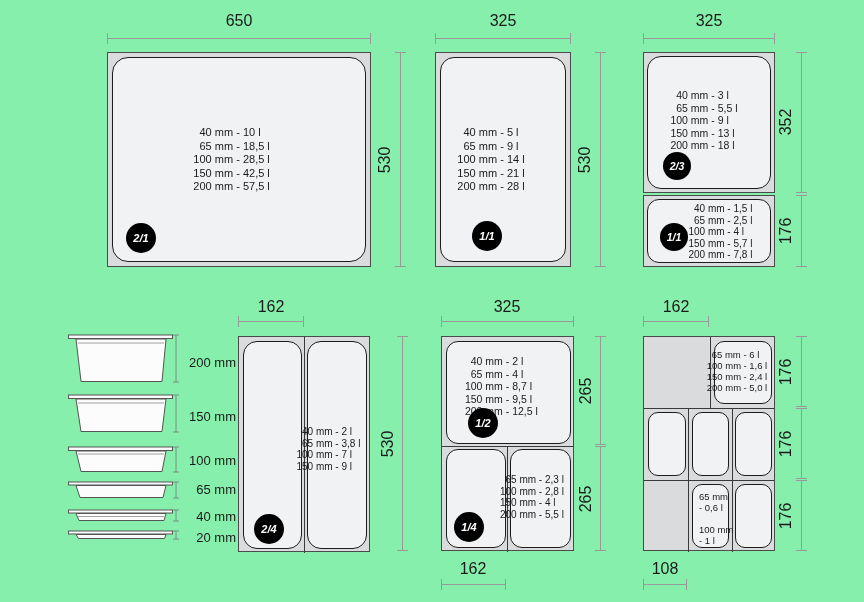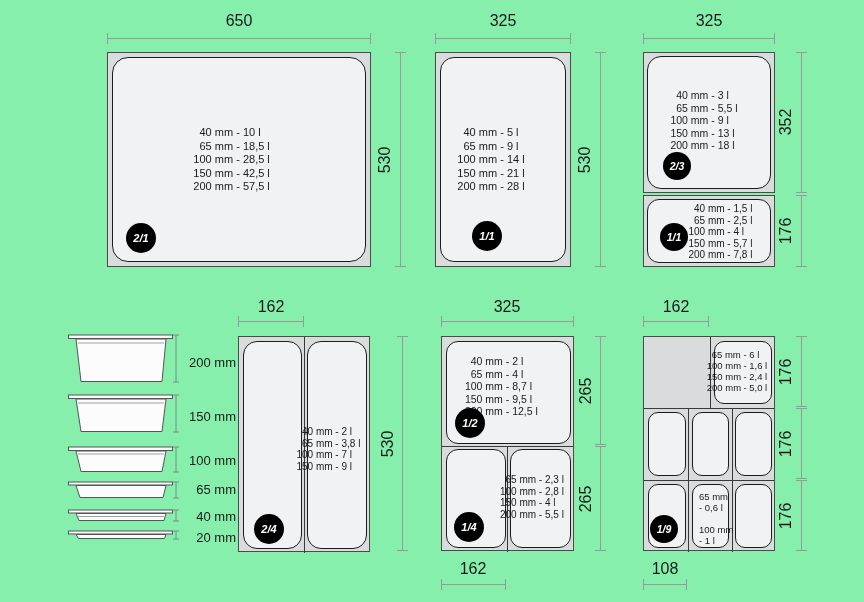--- a/index.html
+++ b/index.html
@@ -356,21 +356,21 @@
             <span class="cap-d">150 mm</span>
             <span class="cap-s"> - </span>
             <span class="cap-v">9,5 l</span>
           </div>
           <div class="cap">
             <span class="cap-d">200 mm</span>
             <span class="cap-s"> - </span>
             <span class="cap-v">12,5 l</span>
           </div>
         </div>
-      <div class="badge b30" style="left:8px;top:66px;">1/2</div>
+      <div class="badge b30" style="left:21px;top:66px;">1/2</div>
     </div>
     <div class="hdiv" style="left:0;right:0;top:109px;"></div>
     <div class="cell r12" style="left:4px;top:112px;width:60px;height:99px;">
       <div class="badge b30" style="left:7px;top:62px;">1/4</div>
     </div>
     <div class="vdiv" style="left:65px;top:110px;height:105px;"></div>
     <div class="cell r12" style="left:68px;top:112px;width:61px;height:99px;">
       <div class="caps sm" style="left:-10px;right:-10px;top:24px;">
           <div class="cap">
             <span class="cap-d">65 mm</span>
@@ -445,23 +445,20 @@
     </div>
     <div class="hdiv" style="left:0;right:0;top:71px;"></div>
 
     <div class="cell r10" style="left:4px;top:75px;width:38px;height:64px;"></div>
     <div class="cell r10" style="left:48px;top:75px;width:37px;height:64px;"></div>
     <div class="cell r10" style="left:91px;top:75px;width:37px;height:64px;"></div>
     <div class="vdiv" style="left:44px;top:71px;height:144px;"></div>
     <div class="vdiv" style="left:88px;top:71px;height:144px;"></div>
     <div class="hdiv" style="left:0;right:0;top:143px;"></div>
 
-    <div class="cell r10" style="left:4px;top:147px;width:38px;height:64px;">
-      <div class="badge b28" style="left:1px;top:30px;">1/9</div>
-    </div>
     <div class="cell r10" style="left:48px;top:147px;width:37px;height:64px;">
       <div class="lines" style="left:6px;top:6px;">
           <div>65 mm</div>
           <div>- 0,6 l</div>
           <div></div>
           <div>100 mm</div>
           <div>- 1 l</div>
         </div>
     </div>
     <div class="cell r10" style="left:91px;top:147px;width:37px;height:64px;"></div>

